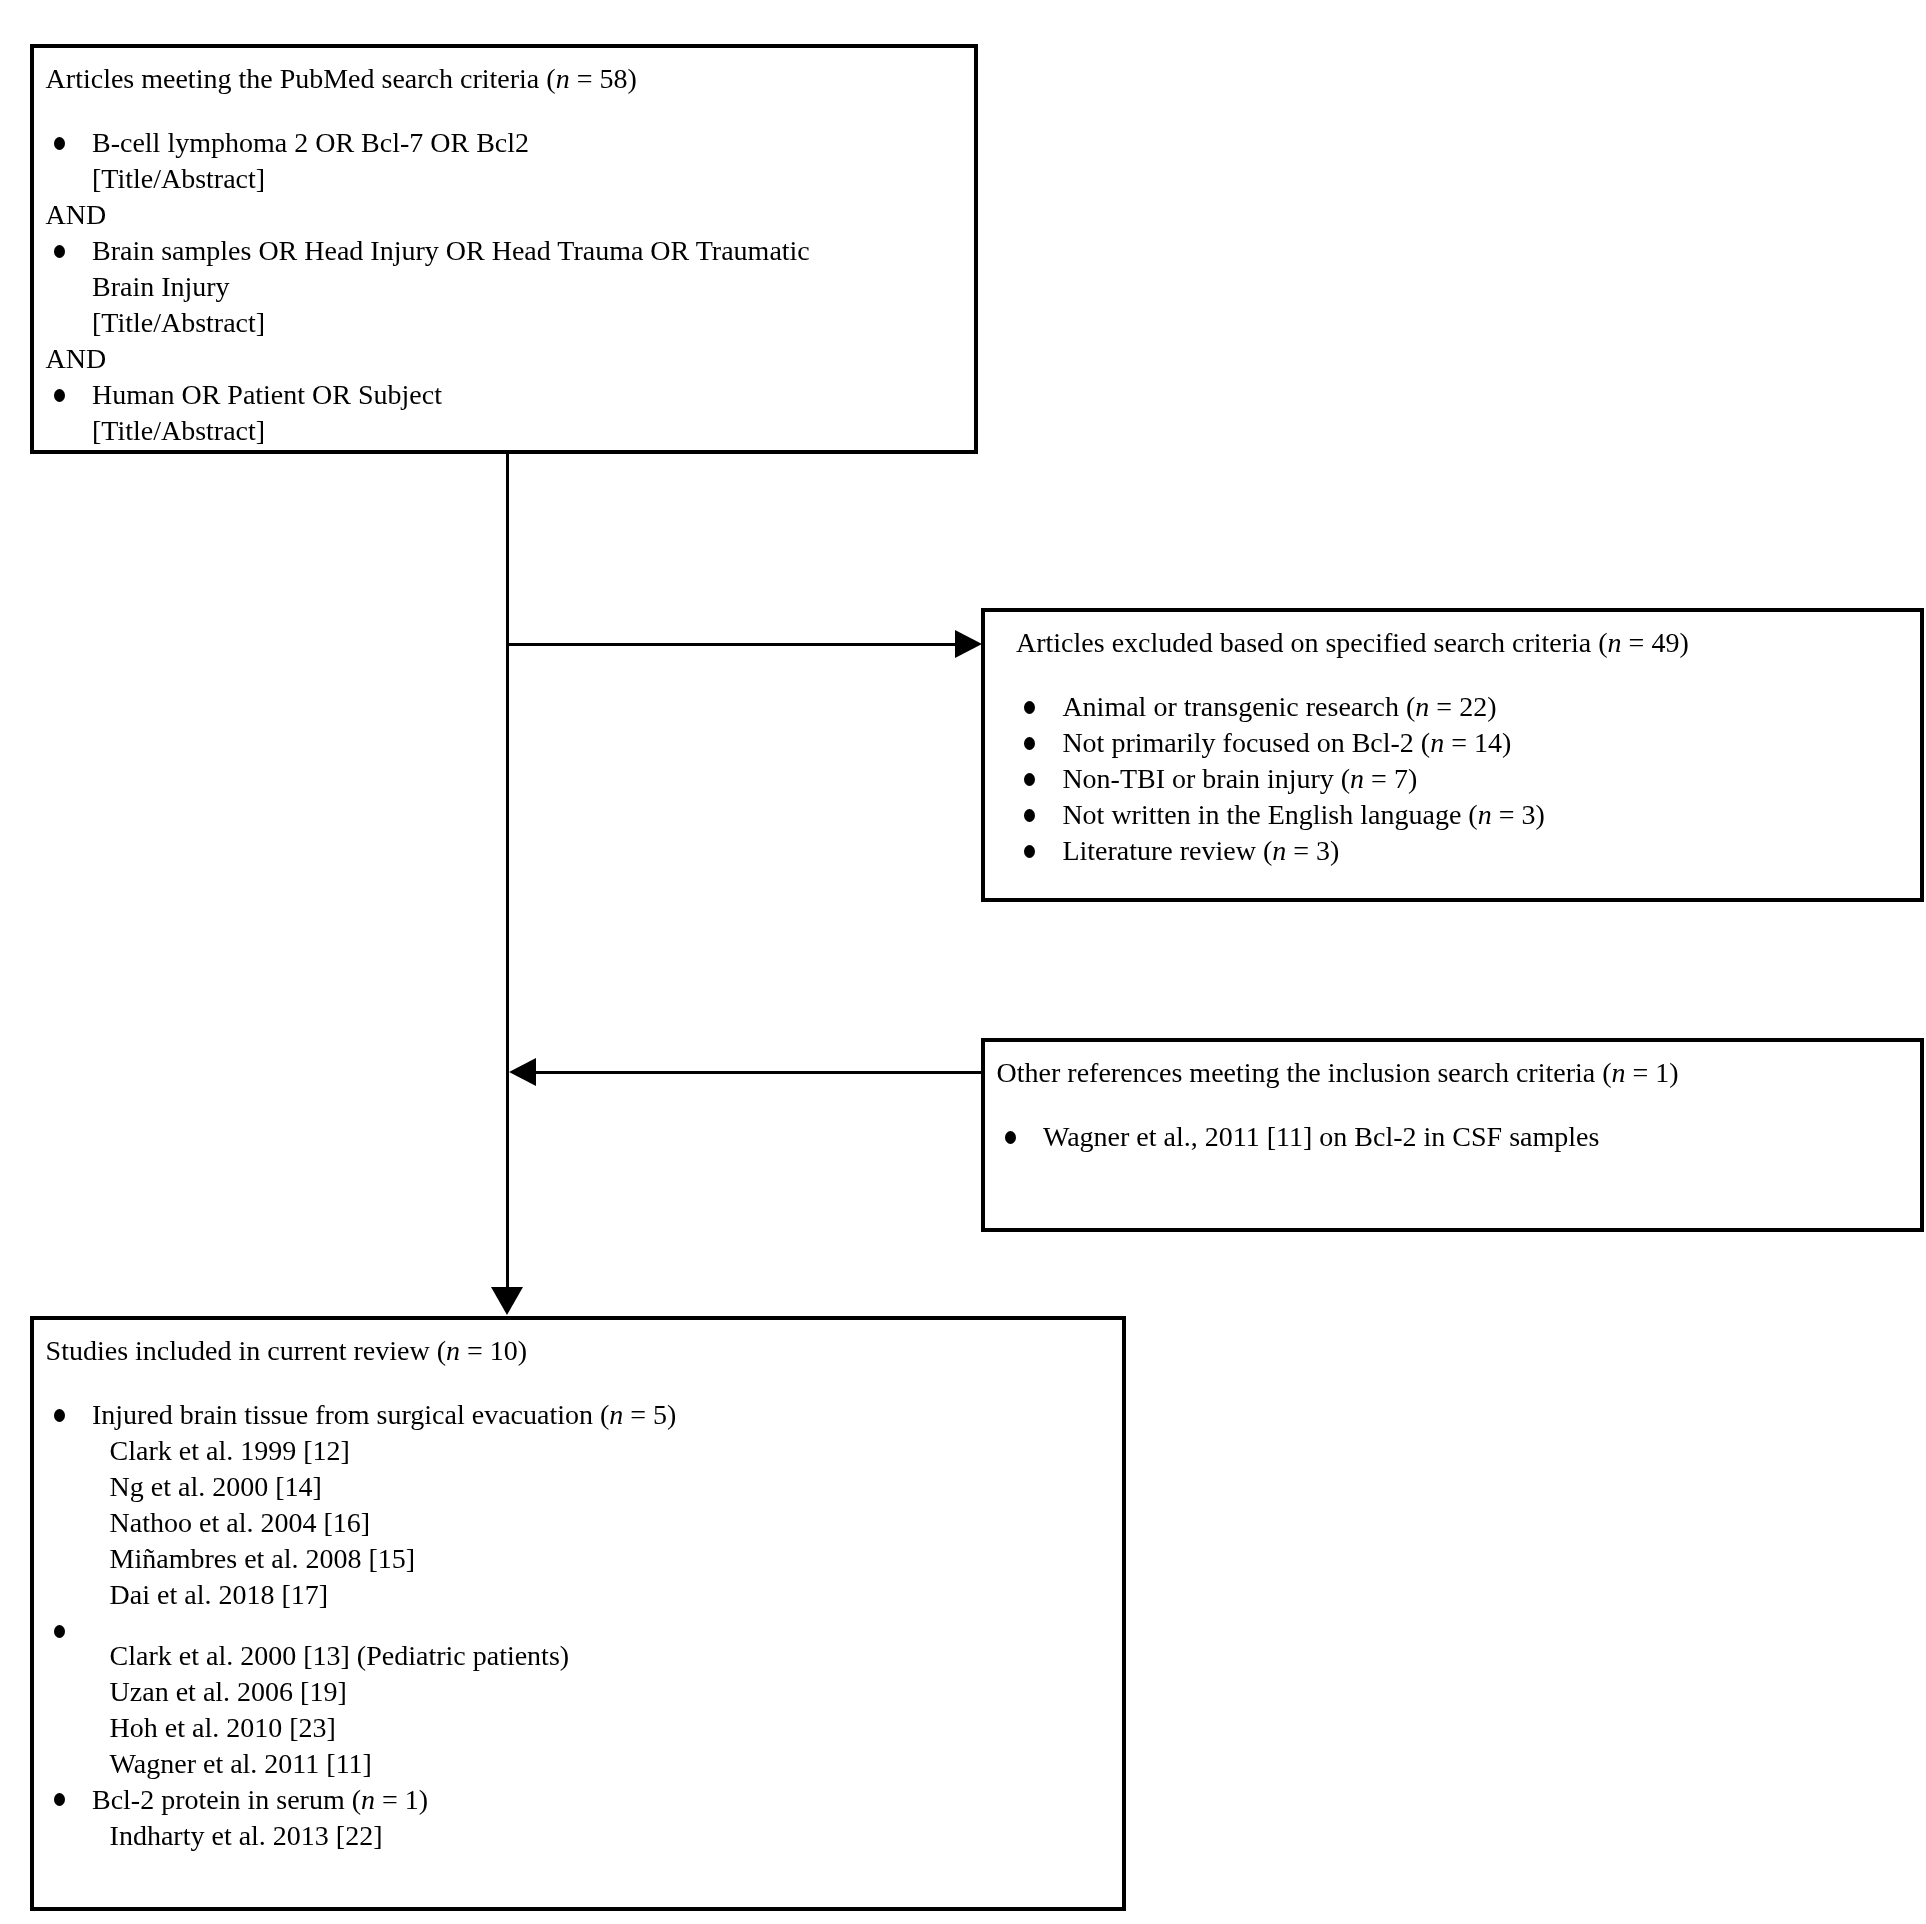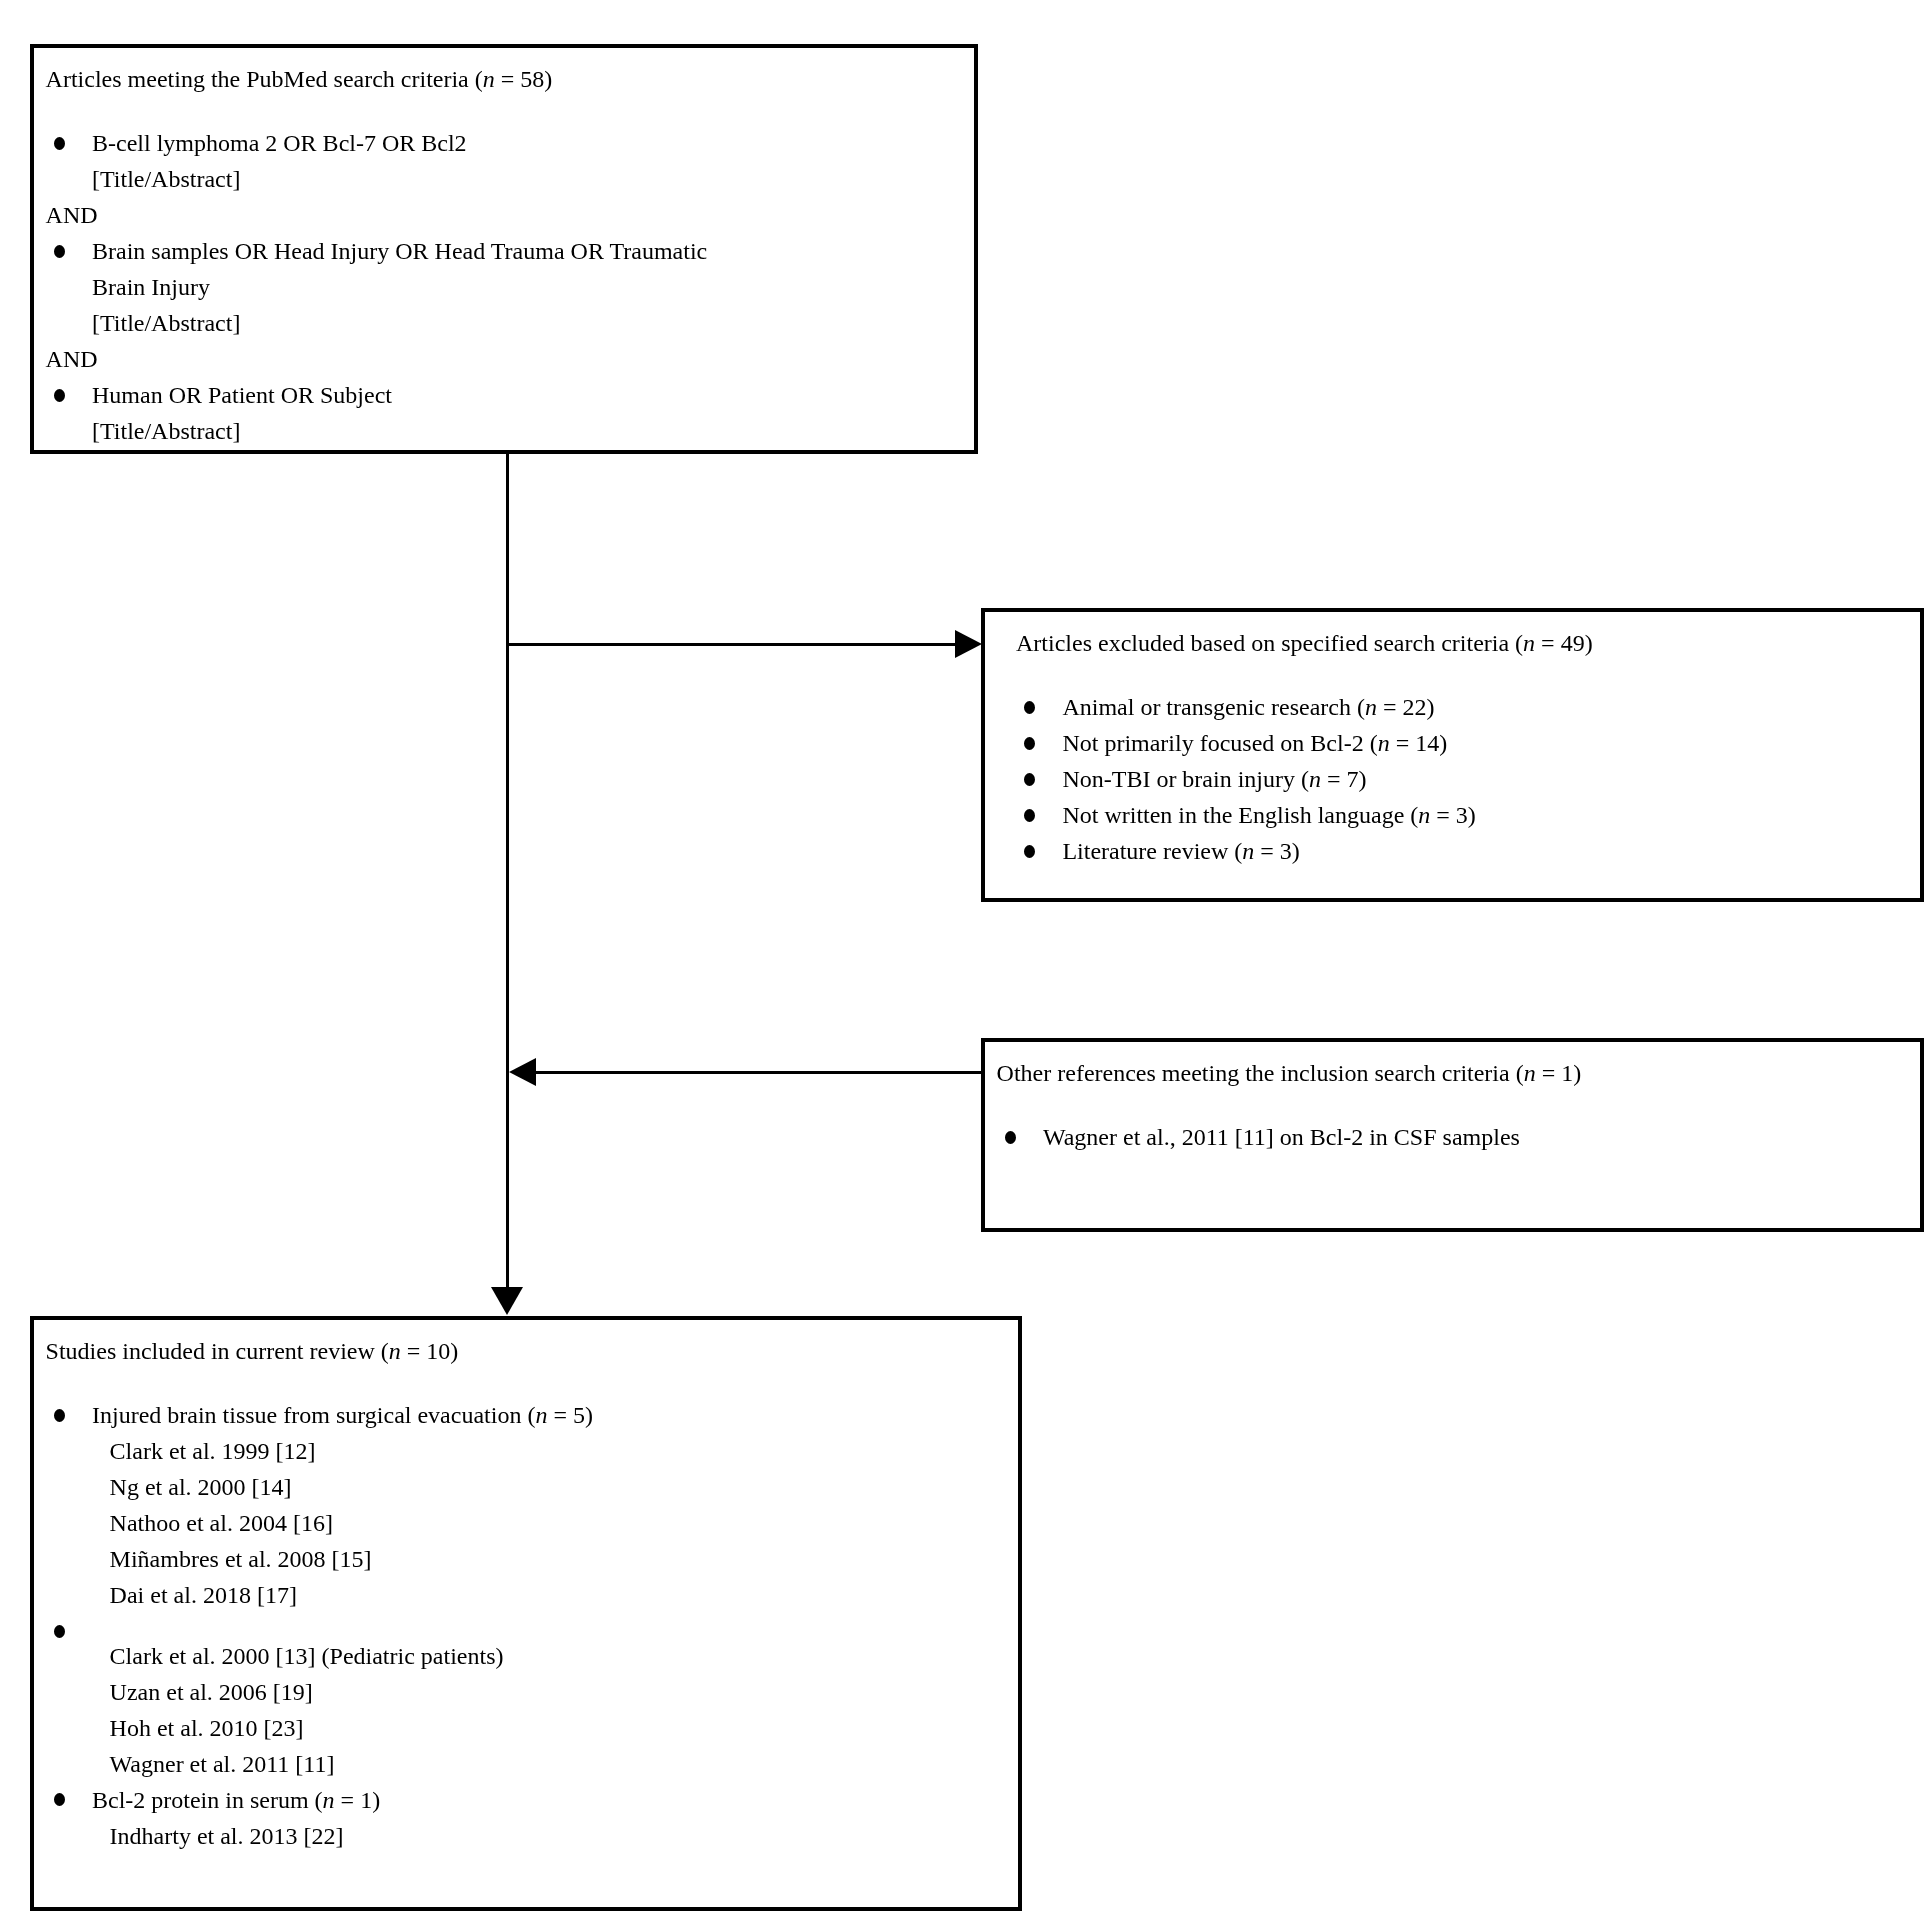--- a/index.html
+++ b/index.html
@@ -7,34 +7,34 @@
     padding: 0;
     background: #ffffff;
   }
   .canvas {
     position: relative;
     width: 1926px;
     height: 1924px;
     background: #ffffff;
     color: #000000;
     font-family: "Liberation Serif", serif;
-    font-size: 24px;
+    font-size: 28px;
     line-height: 36px;
   }
   .fbox {
     position: absolute;
     box-sizing: border-box;
     border: 4.2px solid #000000;
     background: #ffffff;
     padding: 12.7px 16px 9.5px 11.6px;
   }
   .box-pubmed   { left: 30px;   top: 44px;   width: 948px; height: 410px; }
   .box-excluded { left: 981px; top: 608px; width: 943px; height: 294px; padding-left: 31px; }
   .box-other    { left: 981px; top: 1038px; width: 943px; height: 194px; }
-  .box-included { left: 30px;   top: 1316px; width: 992px; height: 595px; }
+  .box-included { left: 30px;   top: 1316px; width: 1096px; height: 595px; }
 
   .box-title { margin-bottom: 28.5px; }
 
   .brow { display: flex; align-items: flex-start; }
   .bmark {
     flex: none;
     display: inline-block;
     width: 11px;
     height: 13px;
     border-radius: 50%;

